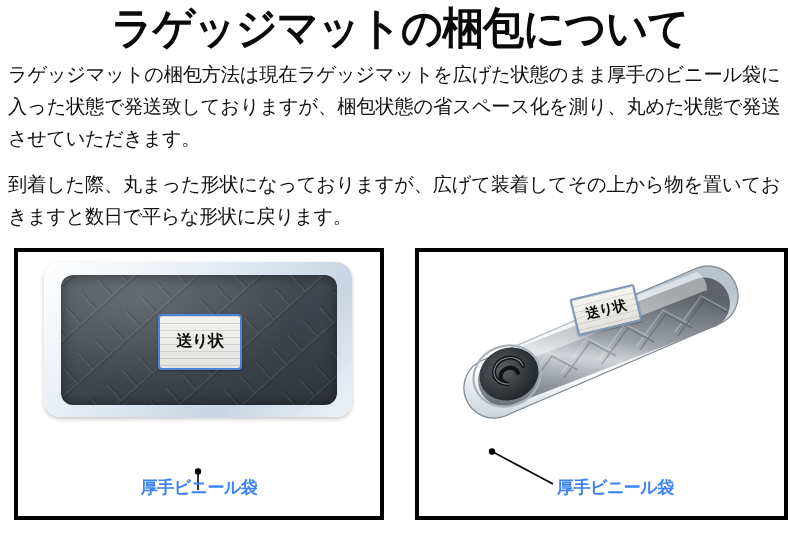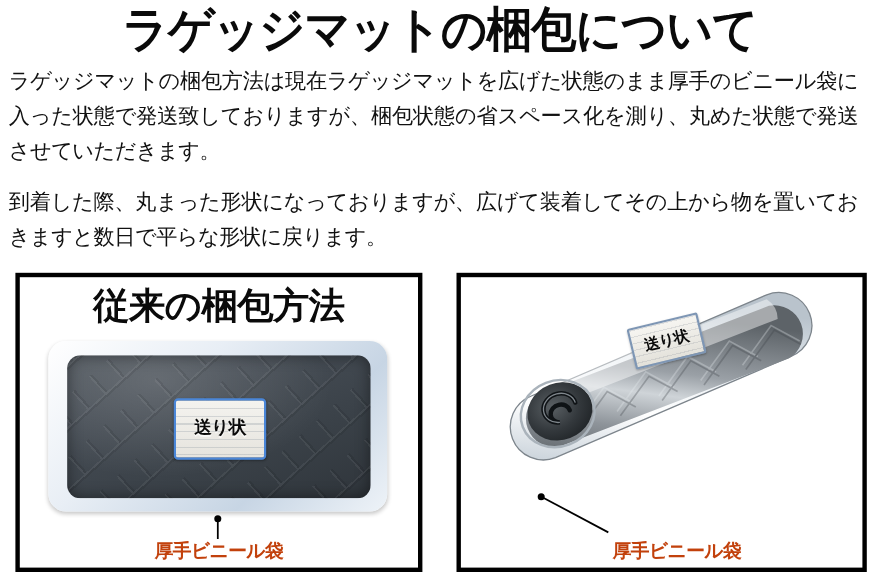--- a/index.html
+++ b/index.html
@@ -209,25 +209,25 @@
     position: absolute;
     width: 100%;
     height: 44px;
     bottom: 0;
     left: 0;
   }
   .callout-text {
     position: absolute;
     width: 100%;
     text-align: center;
-    bottom: 4px;
+    bottom: 17px;
     font-size: 17px;
     font-weight: 700;
     letter-spacing: -0.5px;
-    color: #c2410c;
+    color: #3b82f6;
     white-space: nowrap;
     margin-top: 16px;
   }
   .callout.right .callout-text {
     text-align: left;
     left: 138px;
     width: auto;
   }
   .leader { position: absolute; overflow: visible; }
 </style>
@@ -237,21 +237,20 @@
 <h1 class="page-title">ラゲッジマットの梱包について</h1>
 
 <div class="body-copy">
   <p class="para first">ラゲッジマットの梱包方法は現在ラゲッジマットを広げた状態のまま厚手のビニール袋に入った状態で発送致しておりますが、梱包状態の省スペース化を測り、丸めた状態で発送させていただきます。</p>
   <p class="para second">到着した際、丸まった形状になっておりますが、広げて装着してその上から物を置いておきますと数日で平らな形状に戻ります。</p>
 </div>
 
 <div class="panels">
 
   <div class="panel left">
-    <h2 class="panel-title">従来の梱包方法</h2>
 
     <div class="stage">
       <div class="flat-bag">
         <div class="flat-mat">
           <div class="herringbone">
             <div class="a"></div>
               <div class="b"></div>
           </div>
         </div>
         <div class="label-flat">

